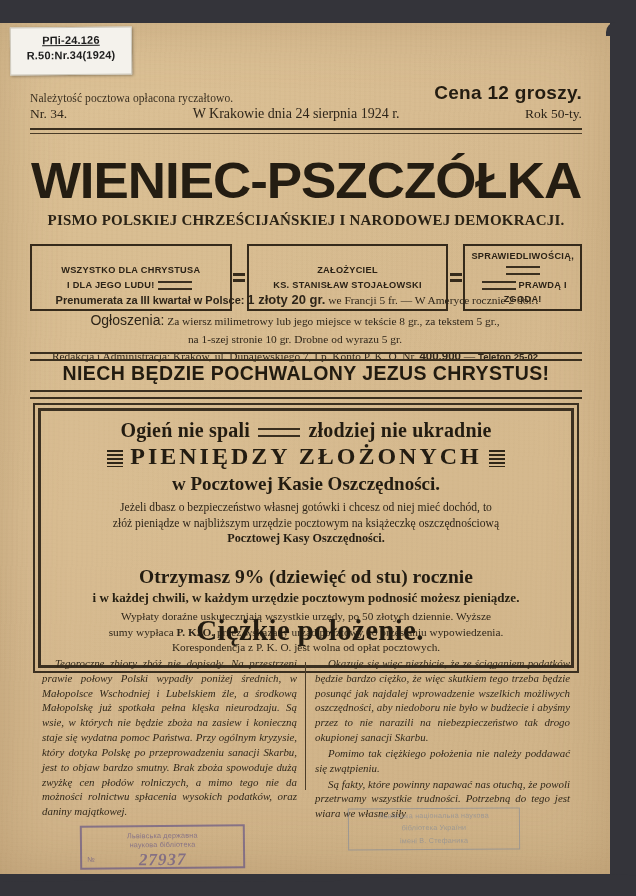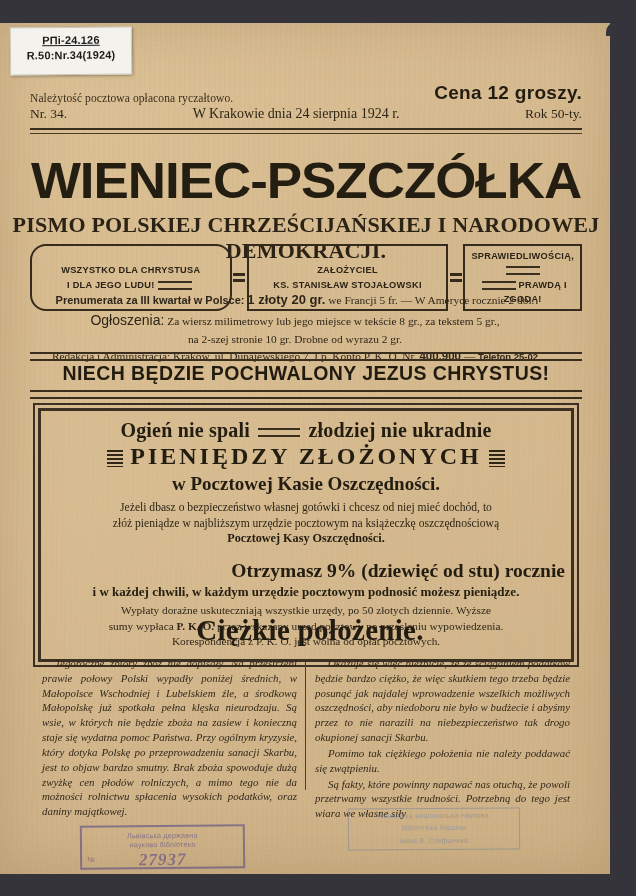--- a/index.html
+++ b/index.html
@@ -41,27 +41,27 @@
   .row2 .mid{font-size:14px;}
 
   .rule-thin{position:absolute;left:30px;width:552px;border-top:2px solid #3a2f1f;}
   .rule-hair{position:absolute;left:30px;width:552px;border-top:1px solid #4a3c28;}
 
   
   .masthead{position:absolute;top:130px;left:0;width:612px;text-align:center;
     font-family:"Liberation Sans",sans-serif;font-weight:bold;font-size:50px;letter-spacing:-1px;
     color:#241d12;transform:scaleX(1.06);transform-origin:center;}
   .subtitle{position:absolute;top:190px;left:0;width:612px;text-align:center;
-    font-family:"Liberation Serif",serif;font-weight:bold;font-size:22px;letter-spacing:.2px;color:#2b2316;}
+    font-family:"Liberation Serif",serif;font-weight:bold;font-size:15px;letter-spacing:.2px;color:#2b2316;}
 
   
   .slogans{position:absolute;top:222px;left:30px;width:552px;display:flex;align-items:stretch;gap:0;}
   .sbox{border:2px solid #352a1b;padding:3px 6px;display:flex;flex-direction:column;justify-content:center;
     font-family:"Liberation Sans",sans-serif;font-weight:bold;font-size:9.2px;letter-spacing:.3px;color:#2b2216;text-align:center;line-height:1.55;}
-  .sbox.b1{width:196px;border-radius:16px;}
+  .sbox.b1{width:196px;}
   .sbox.b2{width:196px;}
   .sbox.b3{width:140px;flex:1;}
   .eqsep{width:16px;display:flex;flex-direction:column;justify-content:center;align-items:center;gap:3px;}
   .eqsep i{display:block;width:12px;height:3px;background:#352a1b;}
   .dashline{display:inline-block;width:34px;height:0;border-top:2px solid #3a2f1f;border-bottom:2px solid #3a2f1f;height:5px;vertical-align:middle;margin:0 3px;}
 
   
   .imprint{position:absolute;top:268px;left:19px;width:552px;text-align:center;font-size:11.4px;line-height:1.52;color:#2e2519;}
   .imprint .l1 b{font-family:"Liberation Sans",sans-serif;font-size:11px;}
   .imprint .big{font-family:"Liberation Sans",sans-serif;font-weight:bold;font-size:13px;}
@@ -70,29 +70,29 @@
   .imprint .tel{font-family:"Liberation Sans",sans-serif;font-weight:bold;font-size:9.5px;}
 
   .dblrule{position:absolute;left:30px;width:552px;height:5px;border-top:2px solid #3a2f1f;border-bottom:2px solid #3a2f1f;}
 
   .hail{position:absolute;top:340px;left:0;width:612px;text-align:center;
     font-family:"Liberation Sans",sans-serif;font-weight:bold;font-size:19.5px;letter-spacing:.4px;color:#221b10;}
 
   
   .adbox{position:absolute;top:386px;left:38px;width:536px;
     border:3px solid #3b3021;outline:2px solid #3b3021;outline-offset:3px;
-    background:rgba(214,186,142,.25);padding:8px 6px 10px;box-sizing:border-box;}
+    background:rgba(214,186,142,.25);padding:8px 20px 10px;box-sizing:border-box;}
   .ad-l1{text-align:center;font-family:"Liberation Serif",serif;font-weight:bold;font-size:20px;color:#231c11;letter-spacing:.2px;}
   .ad-l2{text-align:center;font-family:"Liberation Serif",serif;font-weight:bold;font-size:24px;letter-spacing:3px;color:#231c11;margin-top:1px;}
   .hatch{display:inline-block;width:16px;height:17px;vertical-align:-3px;margin:0 7px;
     background:repeating-linear-gradient(to bottom,#2f2618 0 2px,transparent 2px 4px);}
   .ad-l3{text-align:center;font-family:"Liberation Serif",serif;font-weight:bold;font-size:19px;color:#231c11;margin-top:3px;}
   .ad-p{text-align:center;font-size:11.6px;line-height:1.35;color:#2d2418;margin-top:5px;}
   .ad-strong{text-align:center;font-weight:bold;font-size:12.2px;color:#241d12;}
-  .ad-big{text-align:right;font-family:"Liberation Serif",serif;font-weight:bold;font-size:19.5px;color:#231c11;margin-top:14px;}
+  .ad-big{text-align:center;font-family:"Liberation Serif",serif;font-weight:bold;font-size:19.5px;color:#231c11;margin-top:20px;}
   .ad-mid{text-align:center;font-weight:bold;font-size:13px;color:#272012;margin-top:2px;}
   .ad-small{text-align:center;font-size:11.3px;line-height:1.35;color:#2f2619;margin-top:3px;}
   .ad-small b{font-weight:bold;}
 
   
   .arth{position:absolute;top:592px;left:4px;width:612px;text-align:center;
     font-family:"Liberation Serif",serif;font-weight:bold;font-size:29px;color:#221b10;letter-spacing:.3px;}
   .cols{position:absolute;top:634px;left:42px;width:528px;display:flex;gap:18px;}
   .col{width:255px;font-size:10.9px;line-height:1.36;color:#31281a;text-align:justify;font-style:italic;}
   .col p{margin:0 0 1px;text-indent:13px;}
@@ -171,21 +171,21 @@
     <div class="imprint">
       <div class="l1">
         <b>Prenumerata za III kwartał w Polsce:</b>
         <span class="big">1 złoty 20 gr.</span>
         <span>we Francji 5 fr. — W Ameryce rocznie 2 dol.</span>
       </div>
       <div>
         <span class="lbl">Ogłoszenia:</span>
         <span>Za wiersz milimetrowy lub jego miejsce w tekście 8 gr., za tekstem 5 gr.,</span>
       </div>
-      <div>na 2-szej stronie 10 gr. Drobne od wyrazu 2 gr.</div>
+      <div>na 1-szej stronie 10 gr. Drobne od wyrazu 5 gr.</div>
       <div>
         <span>Redakcja i Administracja: Kraków, ul. Dunajewskiego 7, I p. Konto P. K. O. Nr.</span>
         <span class="kontonr">400.900</span>
         <span>—</span>
         <span class="tel">Telefon 25-02</span>
       </div>
     </div>
 
     <div class="dblrule" style="top:330px"></div>
 

